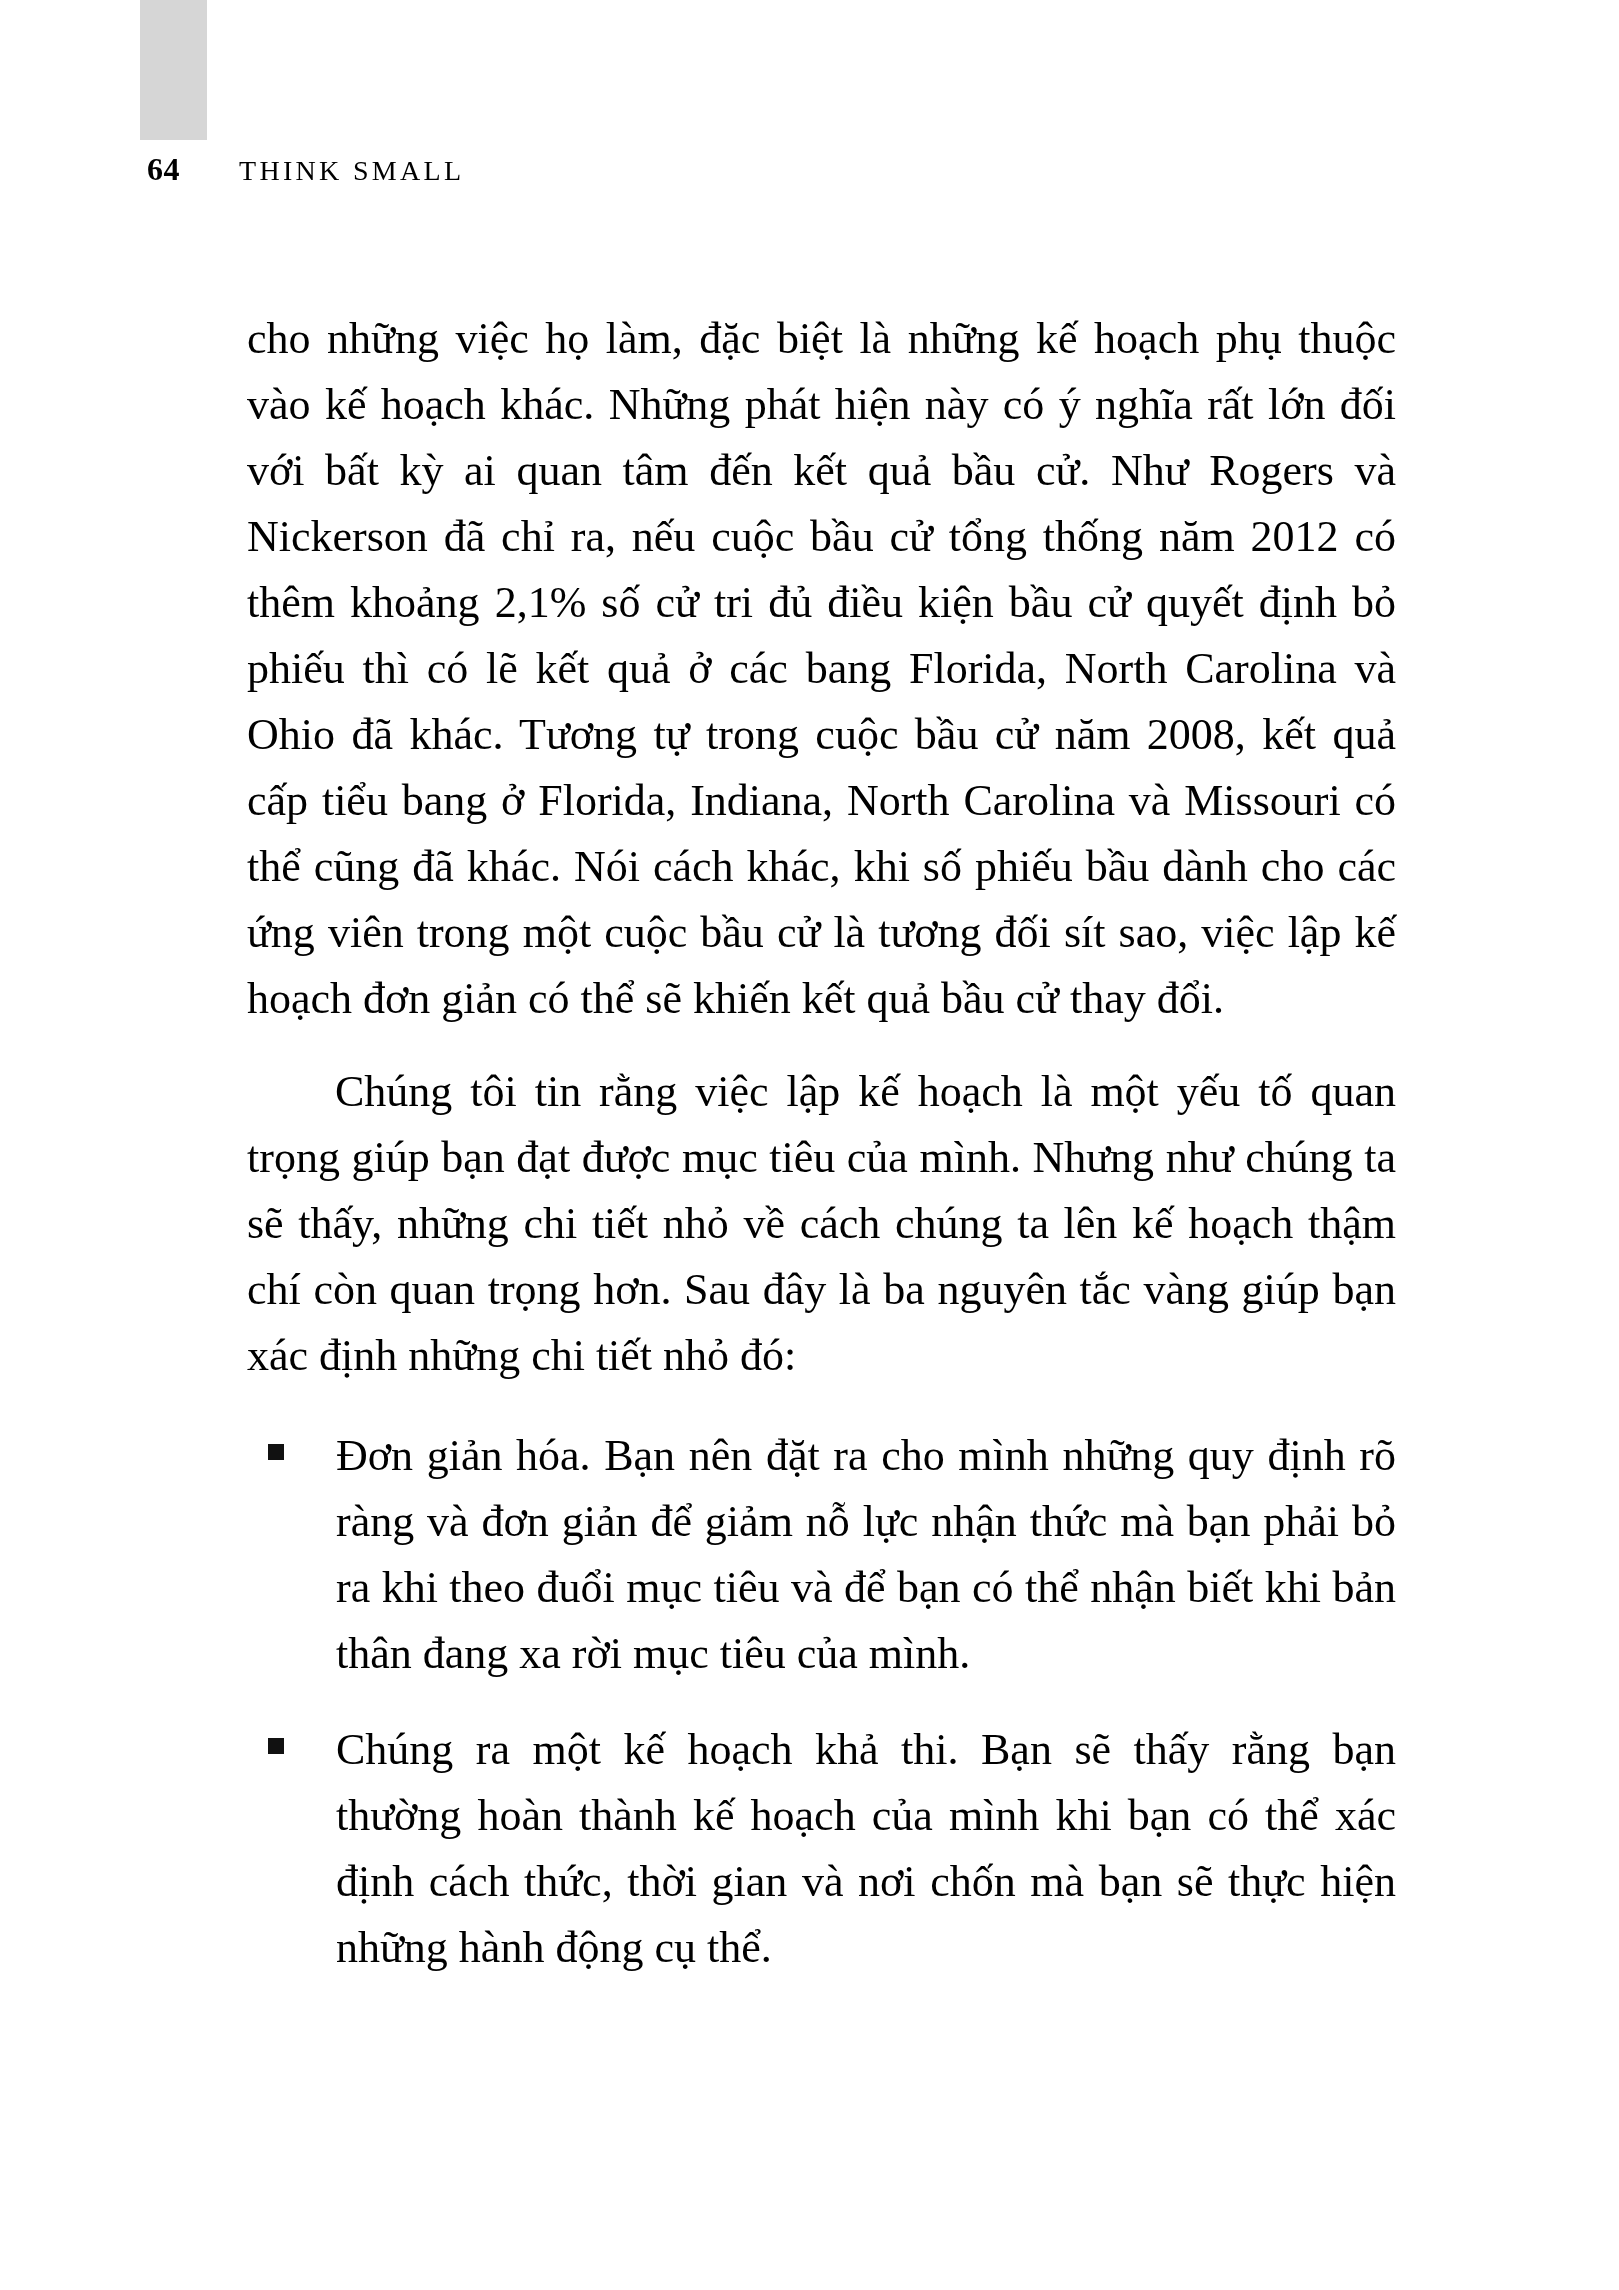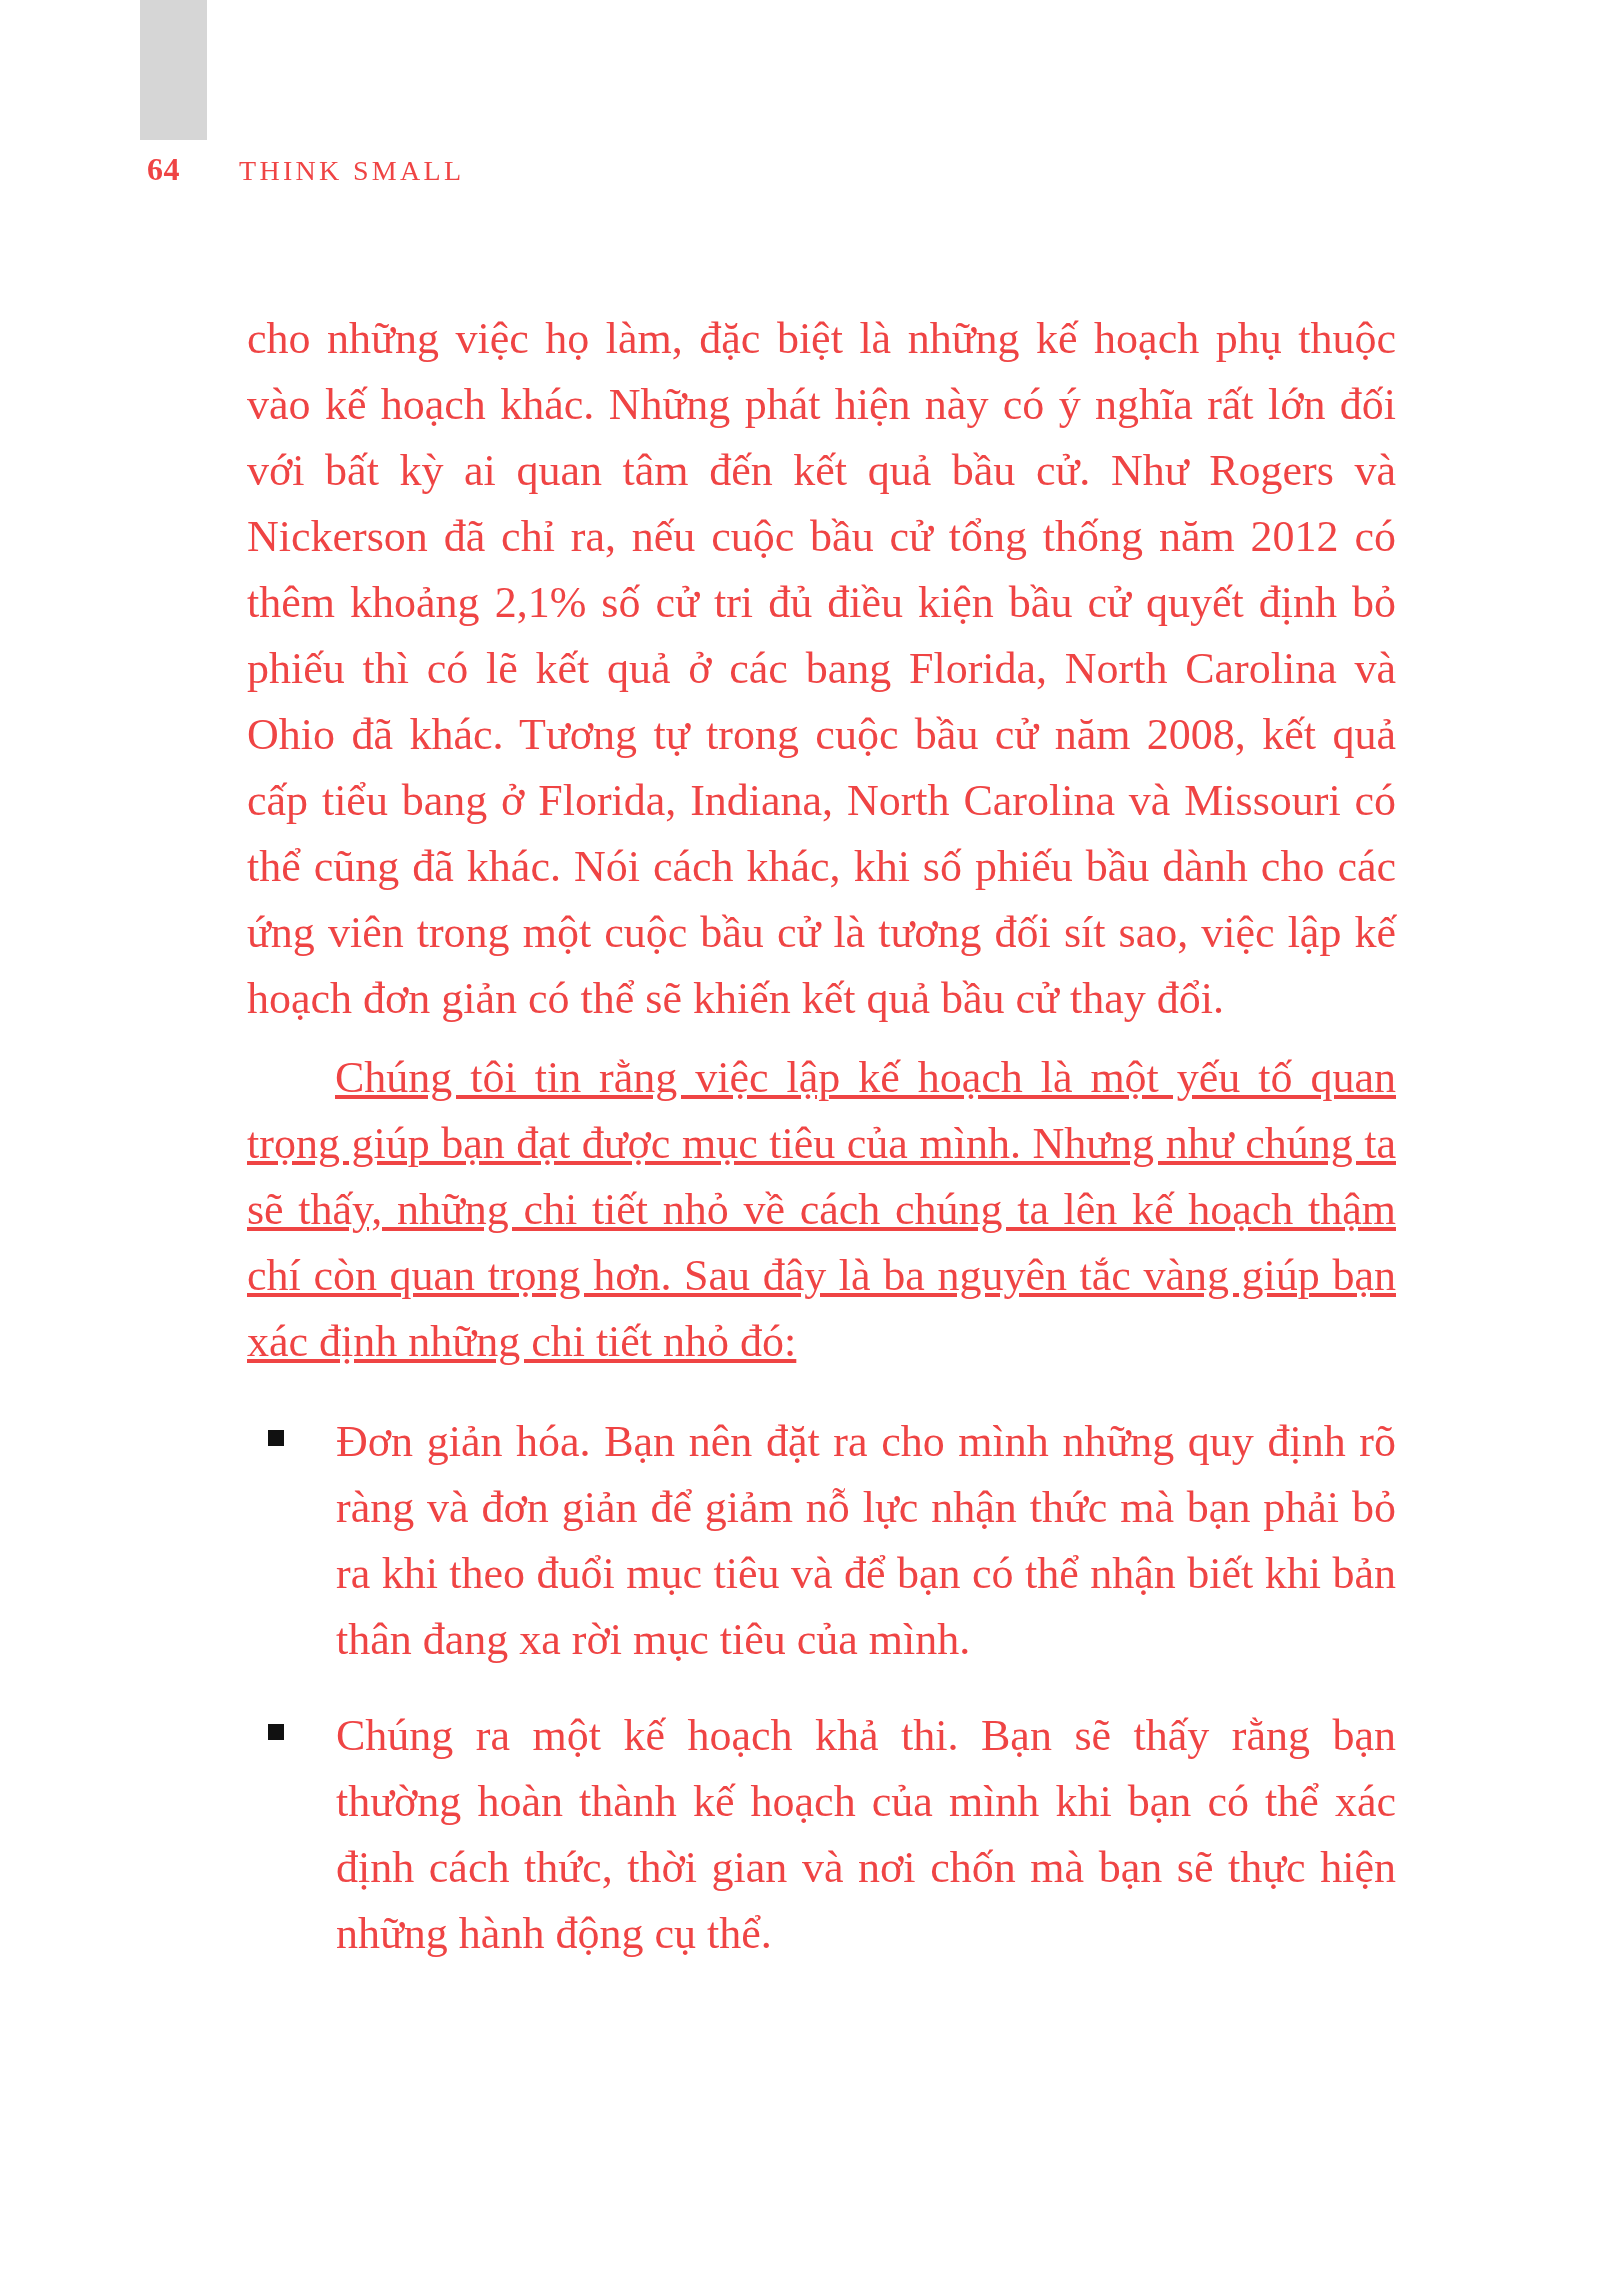--- a/index.html
+++ b/index.html
@@ -6,21 +6,21 @@
     margin: 0;
     padding: 0;
     background: #ffffff;
   }
   .page {
     position: relative;
     width: 1619px;
     height: 2290px;
     background: #ffffff;
     font-family: "Liberation Serif", "DejaVu Serif", serif;
-    color: #ef4444;
+    color: #000000;
     overflow: hidden;
   }
   .top-tab {
     position: absolute;
     left: 140px;
     top: 0;
     width: 67px;
     height: 140px;
     background: #d6d6d6;
   }
@@ -47,23 +47,22 @@
     top: 306px;
     width: 1149px;
     font-size: 44px;
     line-height: 1.5;
     text-align: justify;
   }
   .content p {
     margin: 0;
   }
   .content p.indented {
-    margin-top: 13px;
+    margin-top: 27px;
     text-indent: 2em;
-    text-decoration: underline;
   }
   ul.golden-rules {
     list-style: none;
     margin: 34px 0 0 0;
     padding: 0;
   }
   ul.golden-rules li {
     position: relative;
     padding-left: 89px;
     margin-bottom: 30px;

